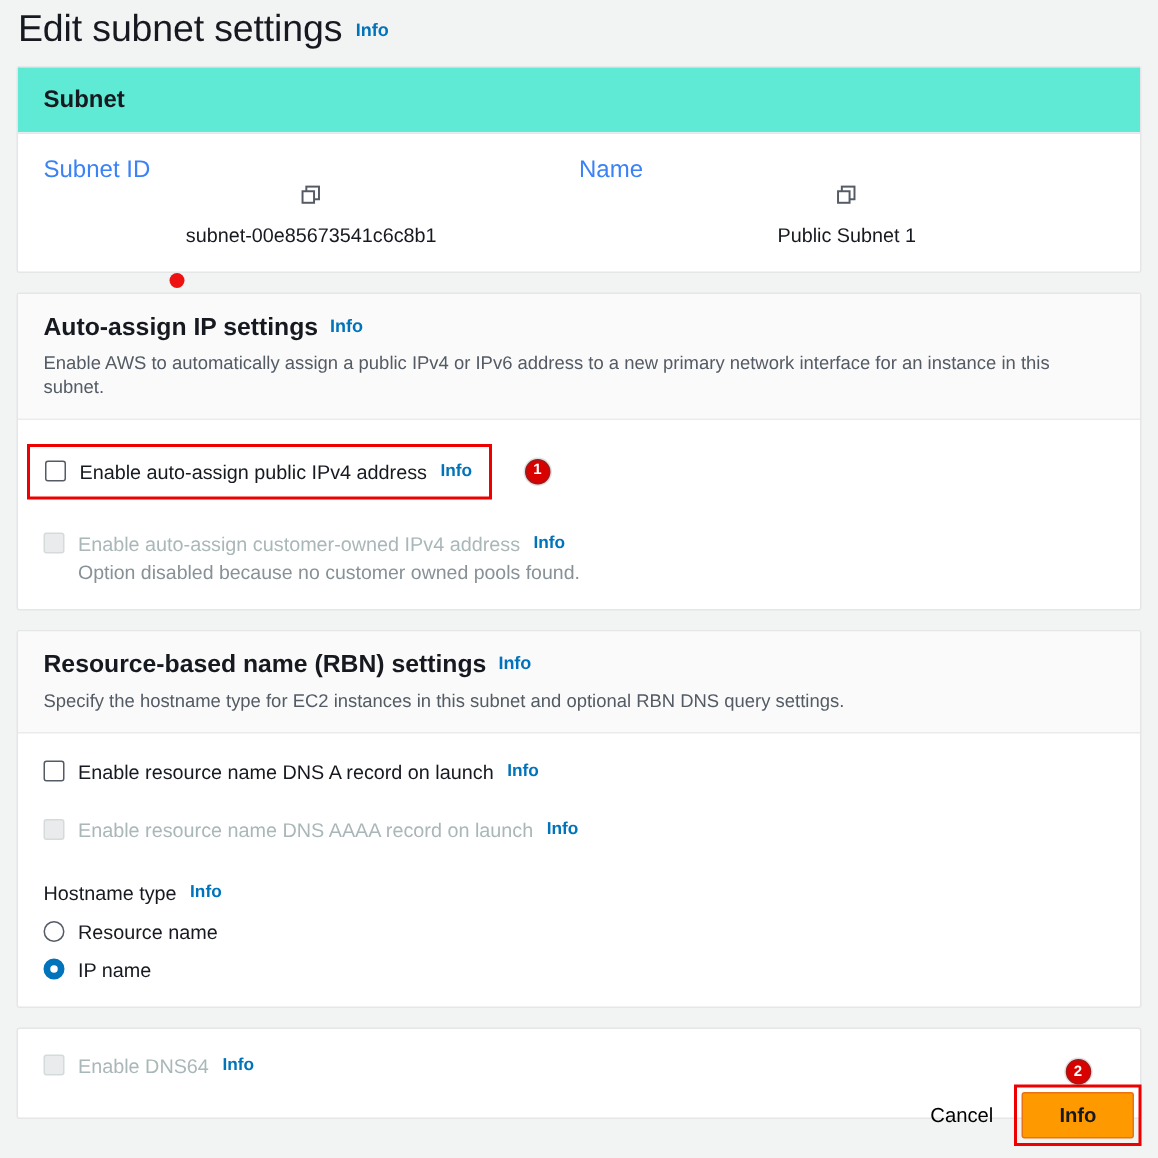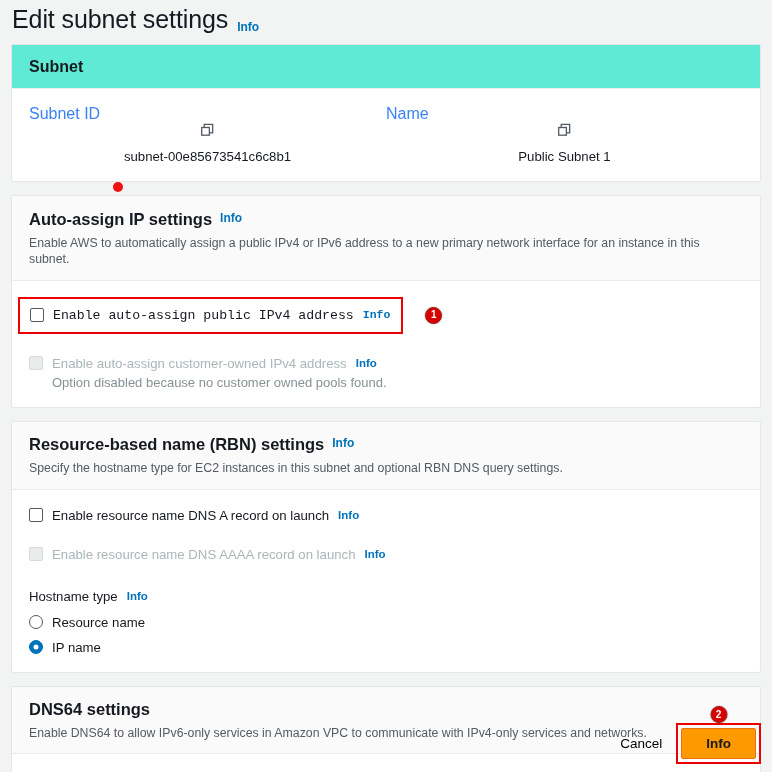--- a/index.html
+++ b/index.html
@@ -8,21 +8,21 @@
     width: 772px; height: 772px;
     background: #f2f3f3;
     font-family: "Liberation Sans", sans-serif;
     color: #16191f;
     overflow: hidden;
     position: relative;
   }
 
   
   .page-head {
-    display: flex; align-items: flex-end; gap: 9px;
+    display: flex; align-items: center; gap: 9px;
     padding: 6px 0 10px 12px;
   }
   .page-title {
     font-size: 25px; font-weight: 400; color: #16191f;
     letter-spacing: -0.1px; line-height: 1.1;
   }
   .info-link {
     color: #0073bb; font-size: 12px; font-weight: bold;
     text-decoration: none; cursor: pointer; white-space: nowrap;
   }
@@ -88,23 +88,22 @@
   .ctl-label { font-size: 13.2px; color: #16191f; }
   .ctl-label.disabled { color: #aab7b8; }
   .sub-note { font-size: 13px; color: #879196; margin: 4px 0 0 23px; }
 
   .group-label { font-size: 13.2px; color: #16191f; }
 
   
   .hl-box {
     border: 2px solid #ee0000;
     padding: 9px 11px 9px 10px;
-    display: inline-flex; gap: 9px;
+    display: inline-flex; align-items: center; gap: 9px;
     margin-left: -11px;
-    font-family: Liberation Mono, monospace;
   }
 
   
   .badge {
     width: 17px; height: 17px; border-radius: 50%;
     background: #d90000;
     border: 1px solid #9c1b1b;
     color: #ffffff; font-size: 10px; font-weight: bold;
     display: flex; align-items: center; justify-content: center;
     line-height: 1; flex: none;
@@ -248,24 +247,20 @@
       <div class="field-row" style="margin-top:10px;">
         <span class="rb checked"></span>
         <span class="ctl-label">IP name</span>
       </div>
     </div>
 
   </div>
 </div>
 
 <div class="card">
-  <div class="card-head">
-    <span class="card-title lg">DNS64 settings</span>
-    <div class="card-desc">Enable DNS64 to allow IPv6-only services in Amazon VPC to communicate with IPv4-only services and networks.</div>
-  </div>
   <div class="card-body" style="padding-top:17px; padding-bottom:27px;">
     <div class="field-row">
       <span class="cb disabled"></span>
       <span class="ctl-label disabled">Enable DNS64</span>
       <a class="info-link sm">Info</a>
     </div>
   </div>
 </div>
 
 <div class="footer">

